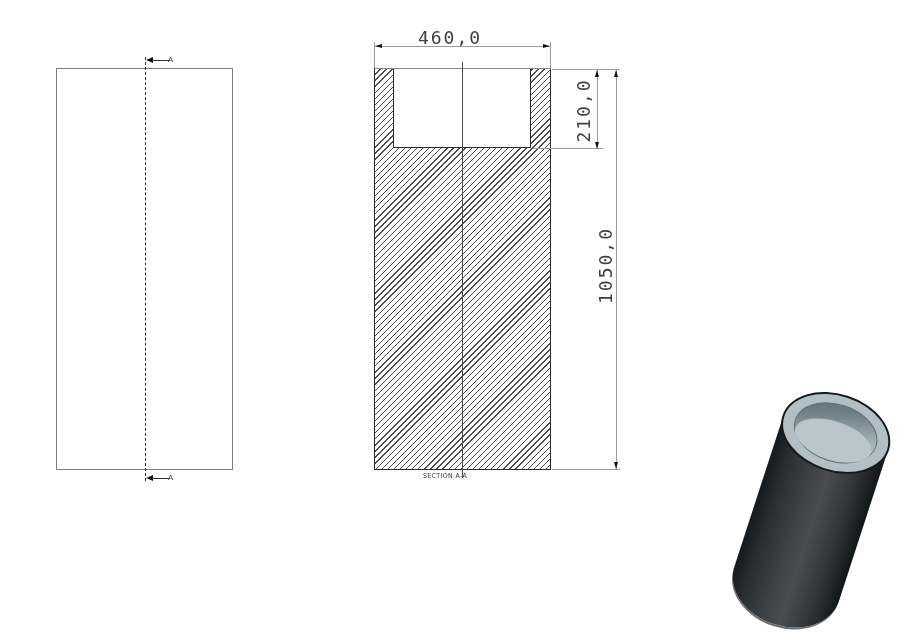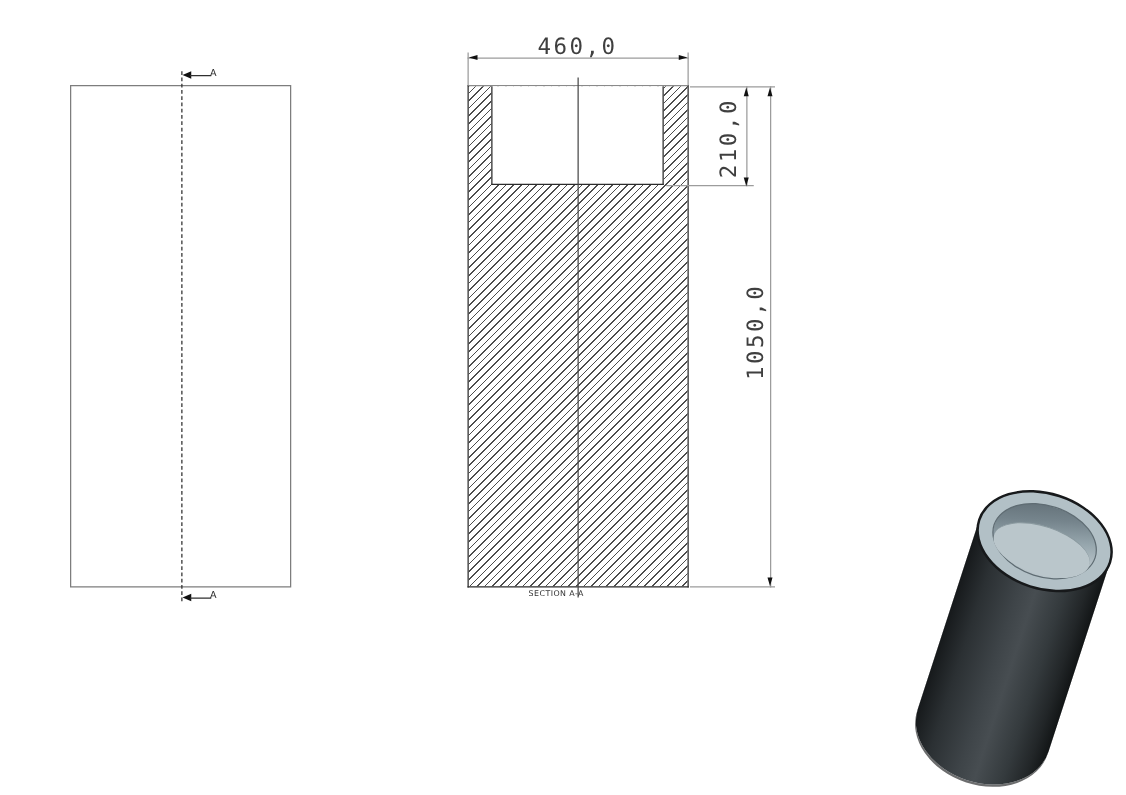--- a/index.html
+++ b/index.html
@@ -125,21 +125,21 @@
 
   <div class="abs hatch-area"></div>
   <div class="abs bore-notch"></div>
   <div class="abs centerline"></div>
 
   <div class="abs ext" style="left:374px;top:42px;width:1px;height:26px;"></div>
   <div class="abs ext" style="left:550px;top:42px;width:1px;height:26px;"></div>
   <div class="abs dimline" style="left:374px;top:46px;width:177px;height:1px;"></div>
   <div class="abs ah ah-left" style="left:375px;top:44px;"></div>
   <div class="abs ah ah-right" style="left:543px;top:44px;"></div>
-  <div class="abs dim-text" style="left:412px;top:27px;width:100px;">460,0</div>
+  <div class="abs dim-text" style="left:400px;top:27px;width:100px;">460,0</div>
 
   <div class="abs ext" style="left:552px;top:69px;width:68px;height:1px;"></div>
   <div class="abs ext" style="left:533px;top:148px;width:70px;height:1px;"></div>
   <div class="abs dimline" style="left:597px;top:69px;width:1px;height:80px;"></div>
   <div class="abs ah ah-up" style="left:595px;top:70px;"></div>
   <div class="abs ah ah-down" style="left:595px;top:142px;"></div>
   <div class="abs dim-text rot" style="left:538px;top:100px;width:90px;">210,0</div>
 
   <div class="abs ext" style="left:552px;top:469px;width:68px;height:1px;"></div>
   <div class="abs dimline" style="left:616px;top:69px;width:1px;height:401px;"></div>

